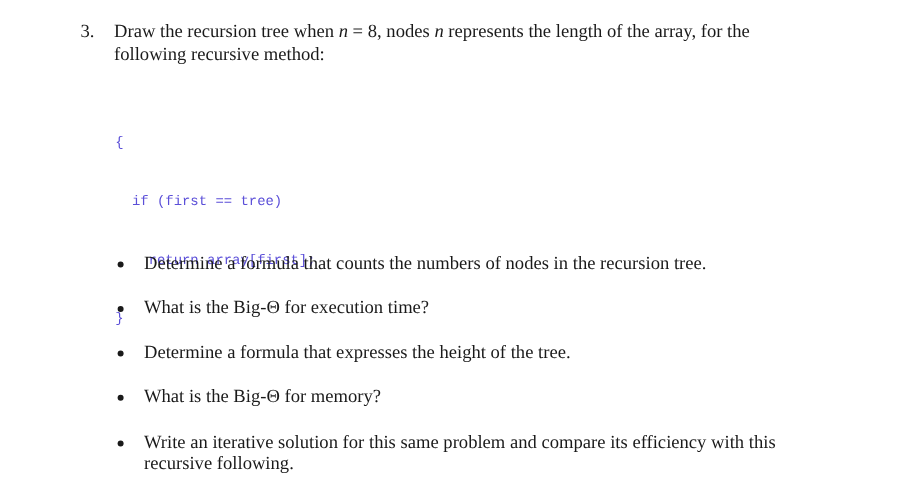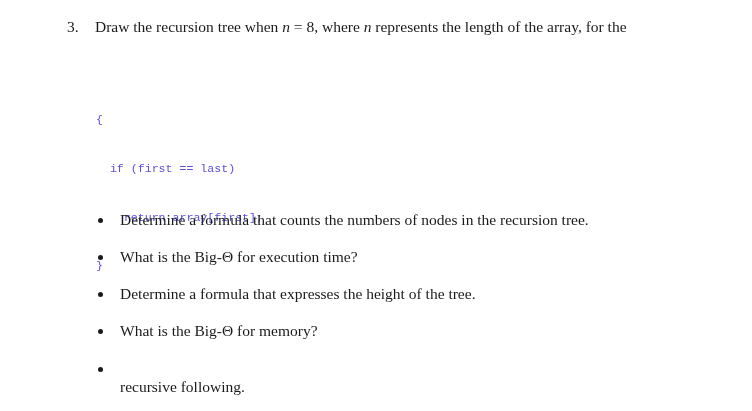--- a/index.html
+++ b/index.html
@@ -74,27 +74,28 @@
       top: 0;
       width: 600px;
     }
   </style>
 </head>
 <body>
 
 <div class="question">
   <span class="q-number">3.</span>
   <div class="q-text">
-    <span>Draw the recursion tree when </span><i>n</i><span> = 8, where </span><i>n</i><span> represents the length of the array, for the</span><br>
+    <span>Draw the recursion tree when </span><i>n</i><span> = 8, nodes </span><i>n</i><span> represents the length of the array, for the</span><br>
+    <span>following recursive method:</span>
   </div>
 </div>
 
 <div class="code">
   <span class="code-line">{</span>
-  <span class="code-line">  if (first == last)</span>
+  <span class="code-line">  if (first == tree)</span>
   <span class="code-line">    return array[first];</span>
   <span class="code-line">}</span>
 </div>
 
 <div class="bullets">
   <div class="bullet-item" style="top:0px;">
     <span class="bullet-dot"></span>
     <span class="bullet-text">Determine a formula that counts the numbers of nodes in the recursion tree.</span>
   </div>
   <div class="bullet-item" style="top:37px;">
@@ -104,15 +105,15 @@
   <div class="bullet-item" style="top:74px;">
     <span class="bullet-dot"></span>
     <span class="bullet-text">Determine a formula that expresses the height of the tree.</span>
   </div>
   <div class="bullet-item" style="top:111px;">
     <span class="bullet-dot"></span>
     <span class="bullet-text">What is the Big-Θ for memory?</span>
   </div>
   <div class="bullet-item" style="top:149px;">
     <span class="bullet-dot"></span>
-    <span class="bullet-text"><br><span>recursive following.</span></span>
+    <span class="bullet-text"><span>Write an iterative solution for this same problem and compare its efficiency with this</span><br><span>recursive following.</span></span>
   </div>
 </div>
 
 </body></html>

